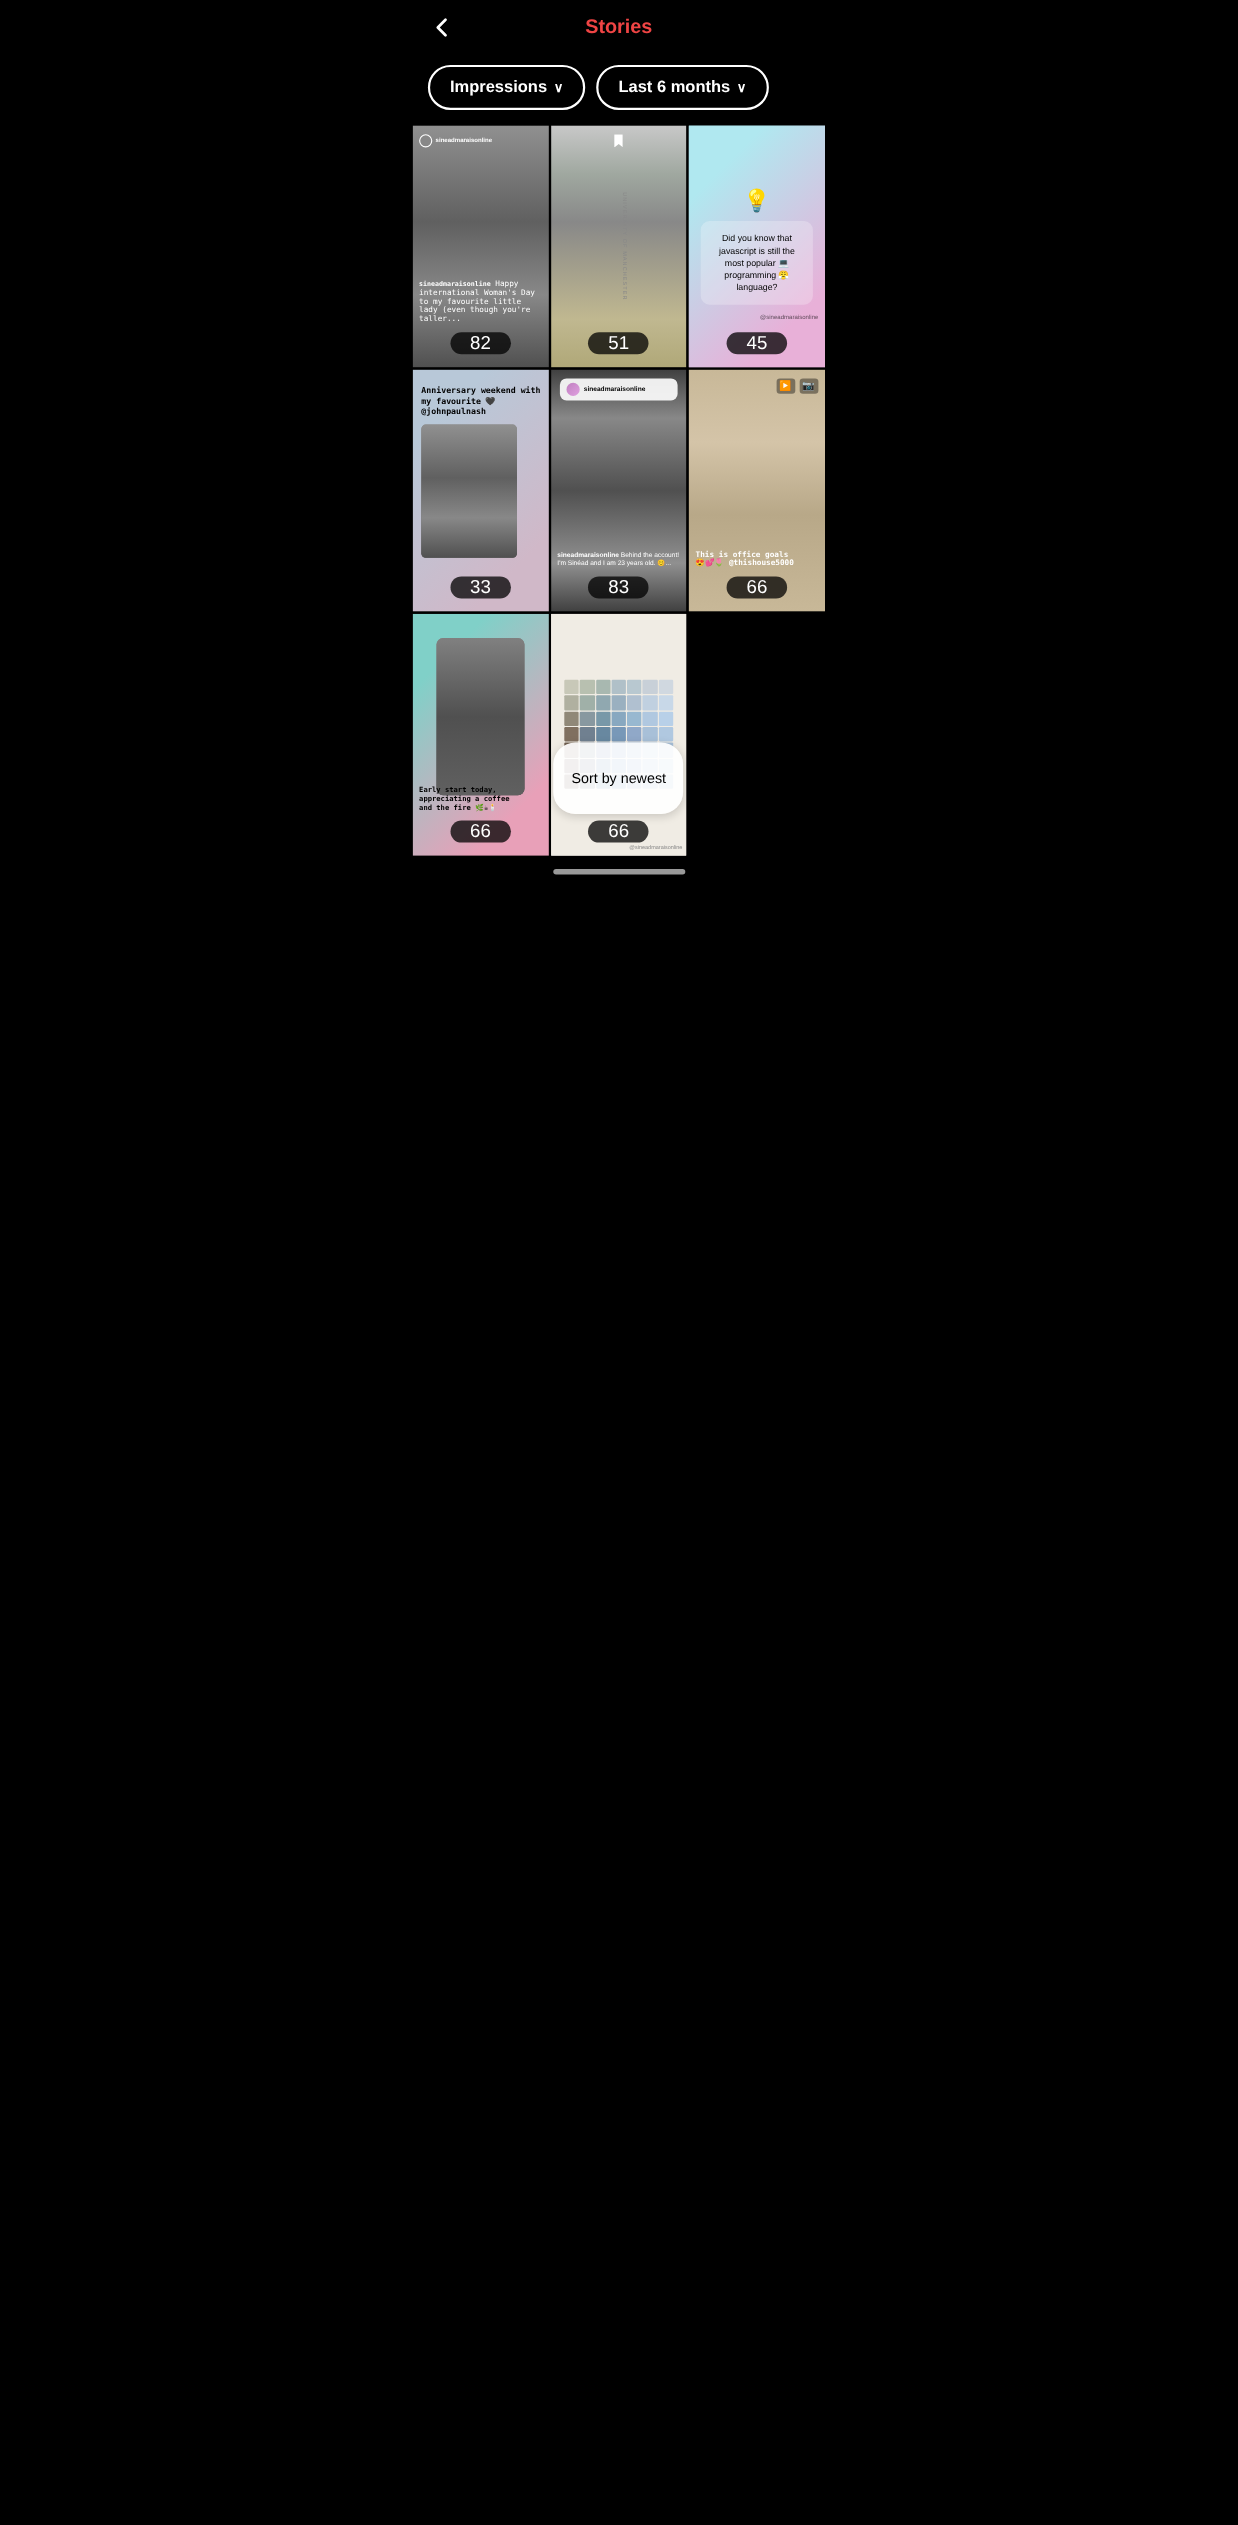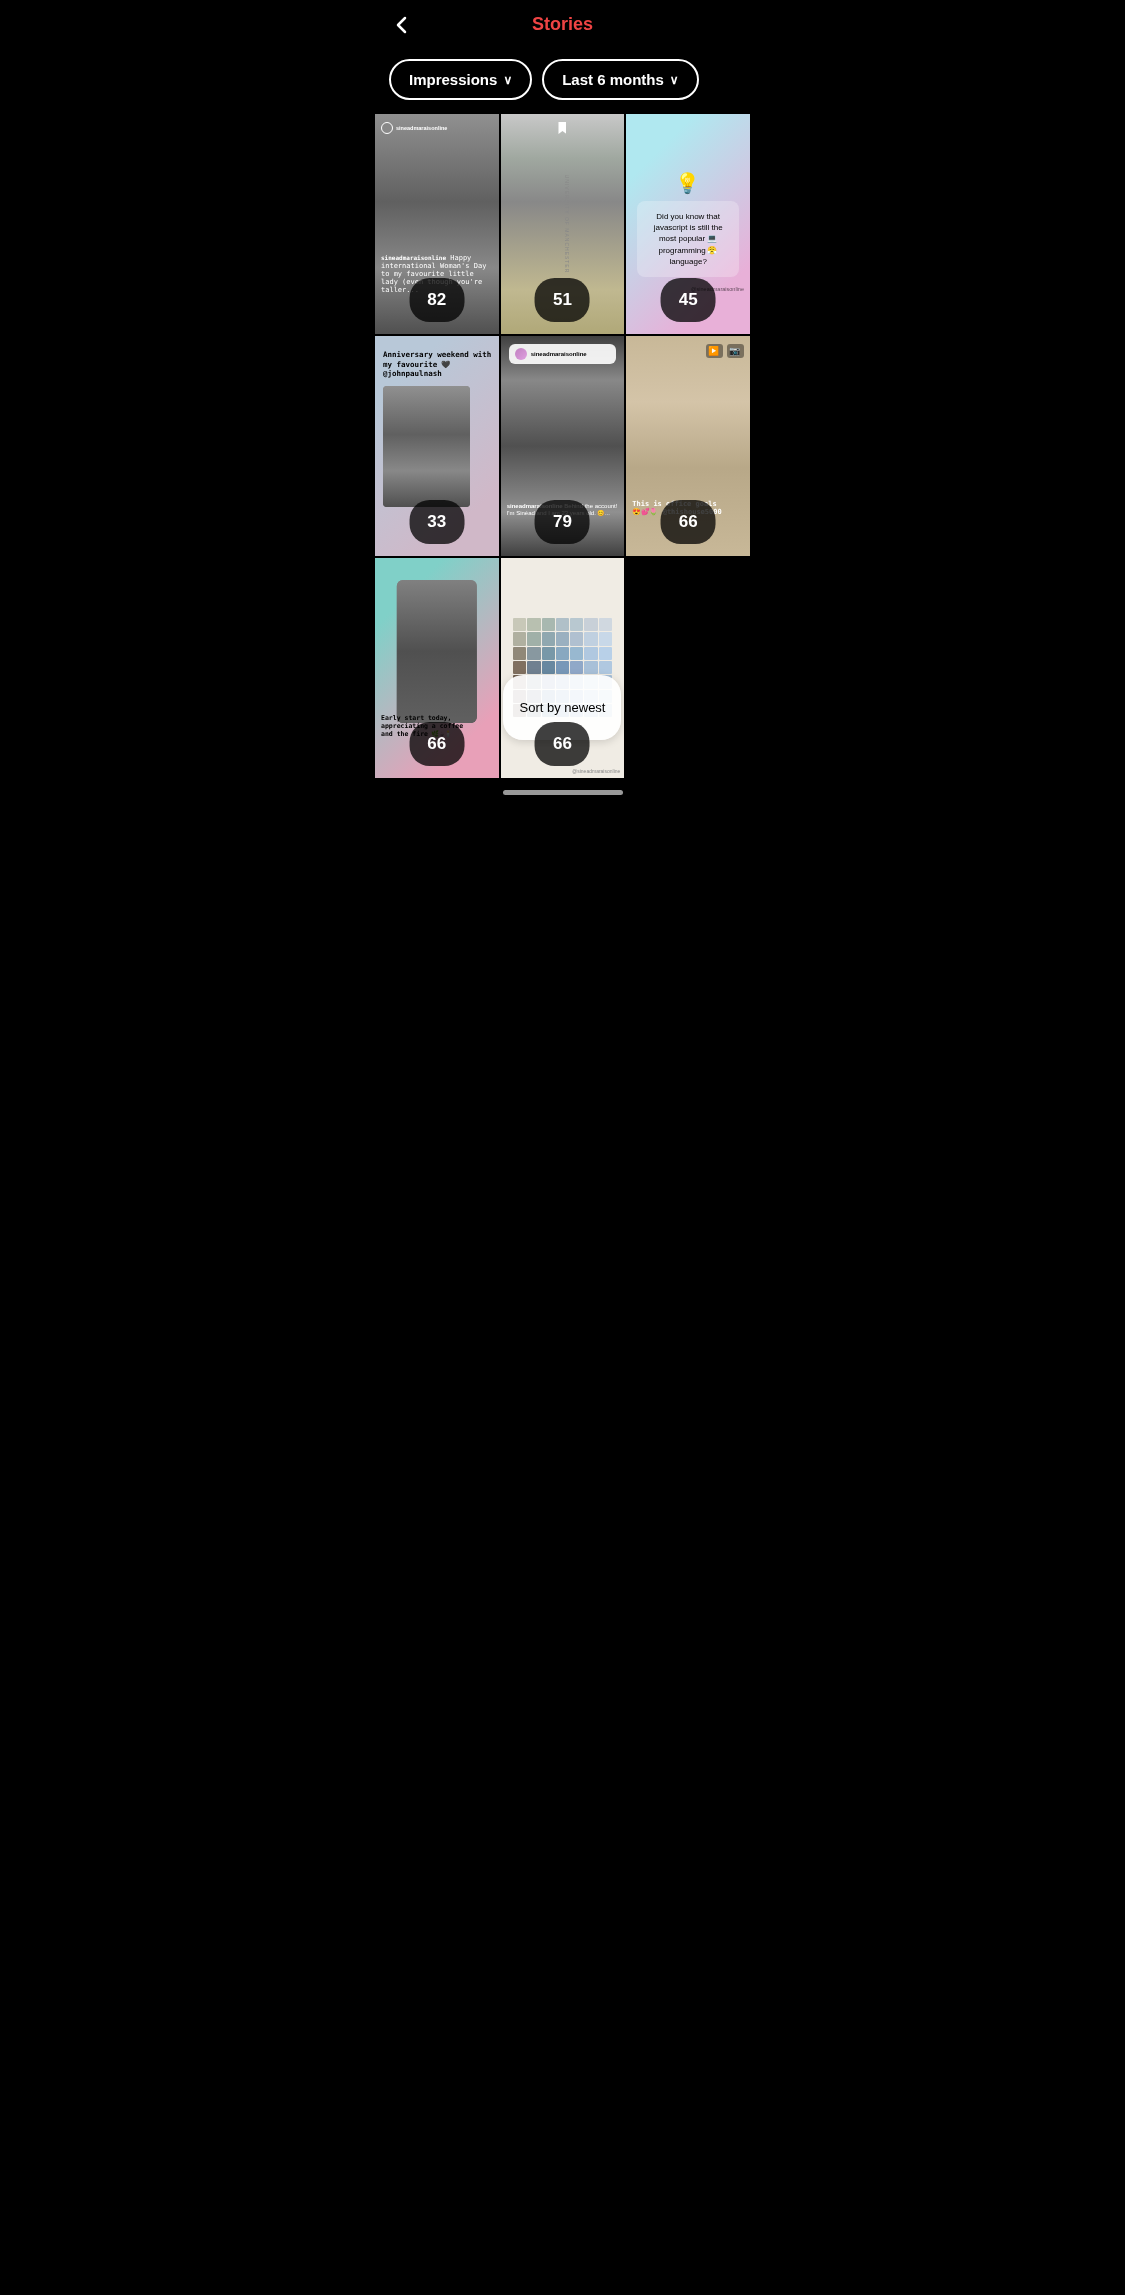--- a/index.html
+++ b/index.html
@@ -82,23 +82,23 @@
     }
 
     .count-badge {
       position: absolute;
       bottom: 12px;
       left: 50%;
       transform: translateX(-50%);
       background: rgba(0,0,0,0.75);
       color: #fff;
       border-radius: 20px;
-      padding: 12px 18px;
+      padding: 0 18px;
       font-size: 17px;
-      font-weight: 700;
+      font-weight: 400;
       white-space: nowrap;
     }
 
     
     .cell1-inner {
       background: #2a2a2a;
       width: 100%; height: 100%;
       position: relative;
     }
     .cell1-caption {
@@ -454,21 +454,21 @@
     <div class="cell5-inner">
       <div class="bw-portrait"></div>
       <div class="cell5-card">
         <div class="cell5-av"></div>
         <span class="cell5-uname">sineadmaraisonline</span>
       </div>
       <div class="cell5-caption">
         <span class="cell5-uname2">sineadmaraisonline</span> Behind the account! I'm Sinéad and I am 23 years old. 😊...
       </div>
     </div>
-    <div class="count-badge">79</div>
+    <div class="count-badge">83</div>
   </div>
 
   <div class="grid-item">
     <div class="cell6-inner">
       <div class="office-photo"></div>
       <div class="camera-icons">
         <span style="font-size:9px;color:#fff;background:rgba(0,0,0,0.4);padding:2px 3px;border-radius:3px;">▶️</span>
         <span style="font-size:9px;color:#fff;background:rgba(0,0,0,0.4);padding:2px 3px;border-radius:3px;">📷</span>
       </div>
       <div class="cell6-overlay">

